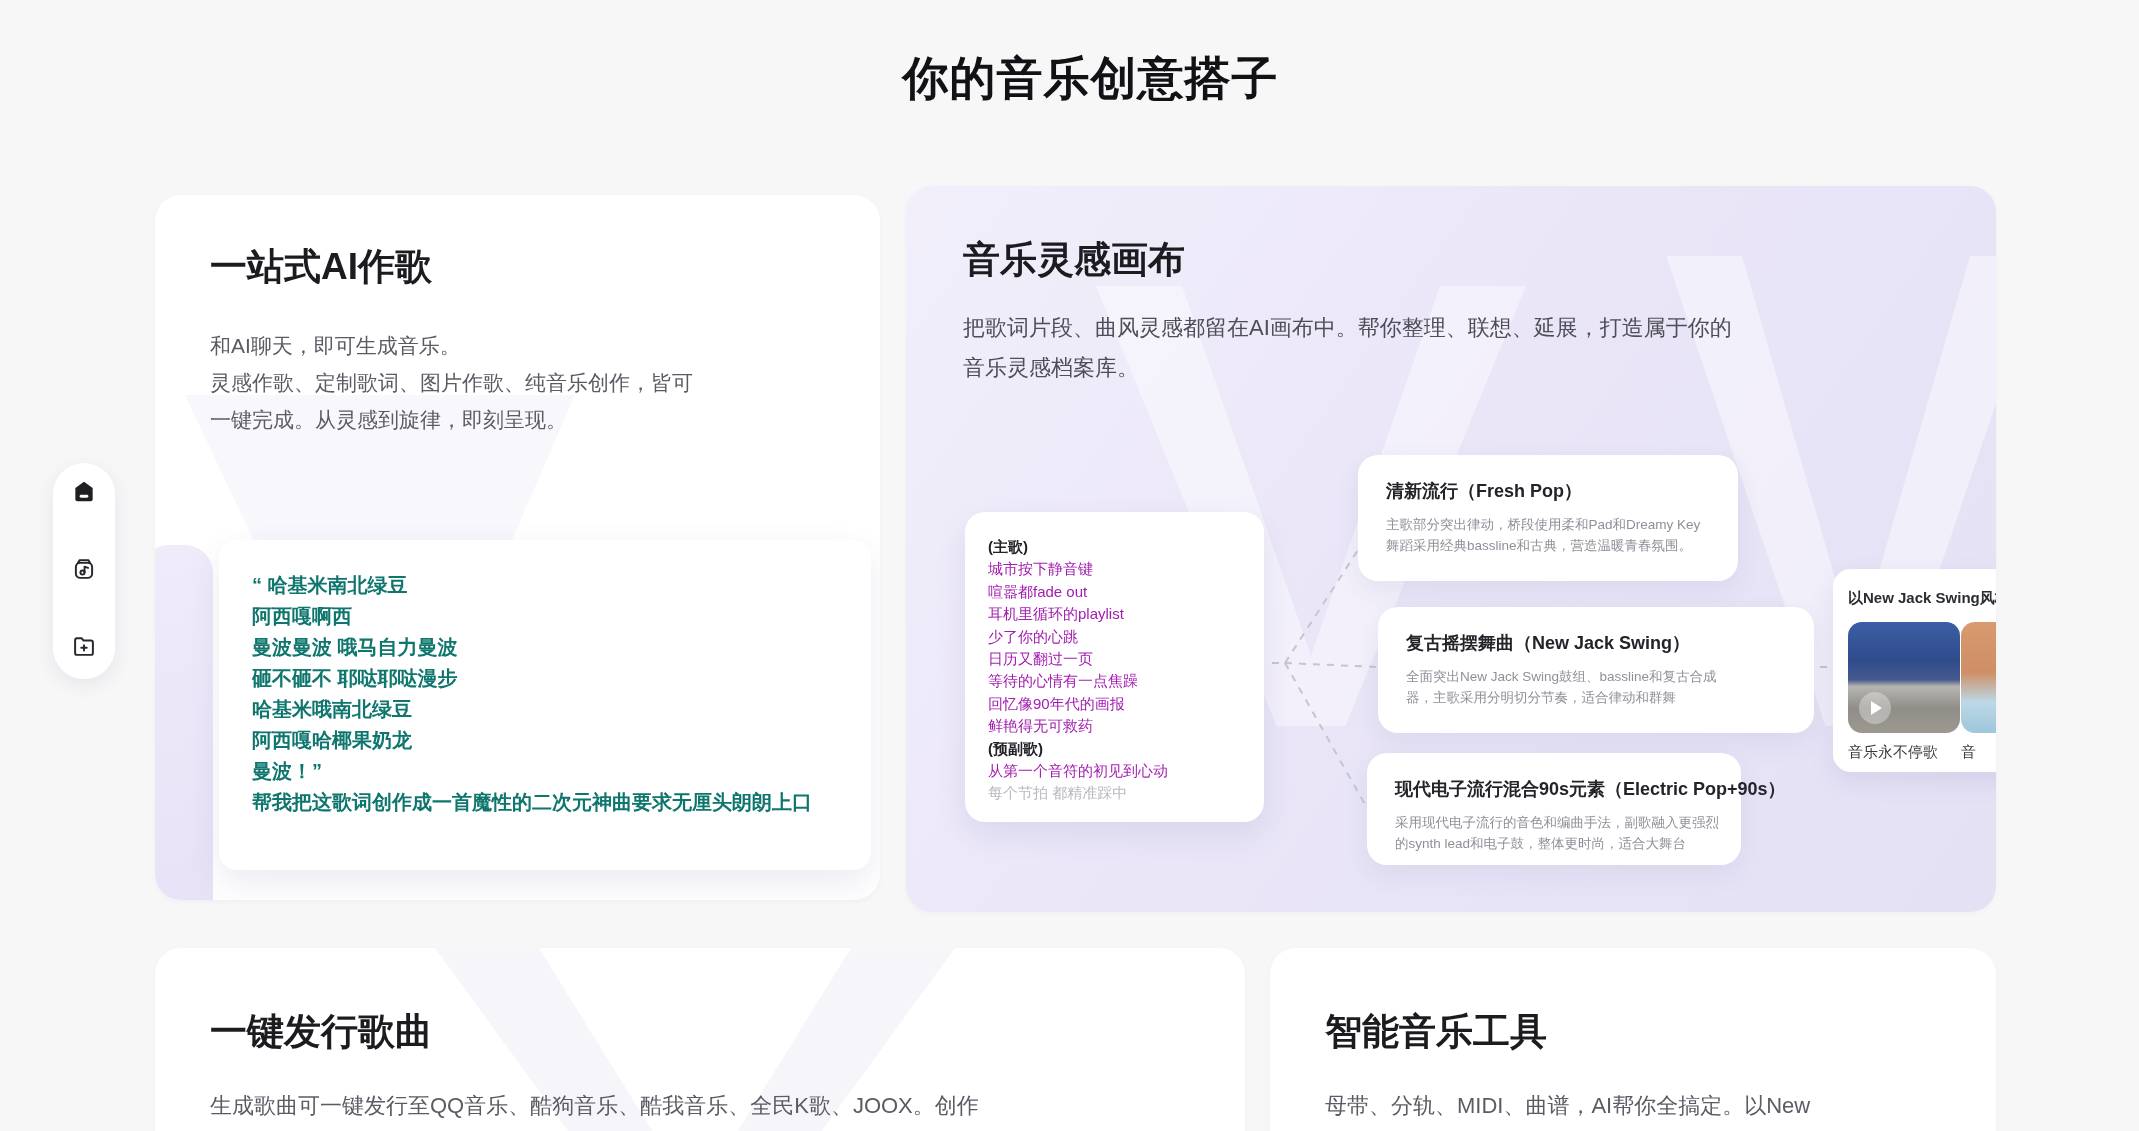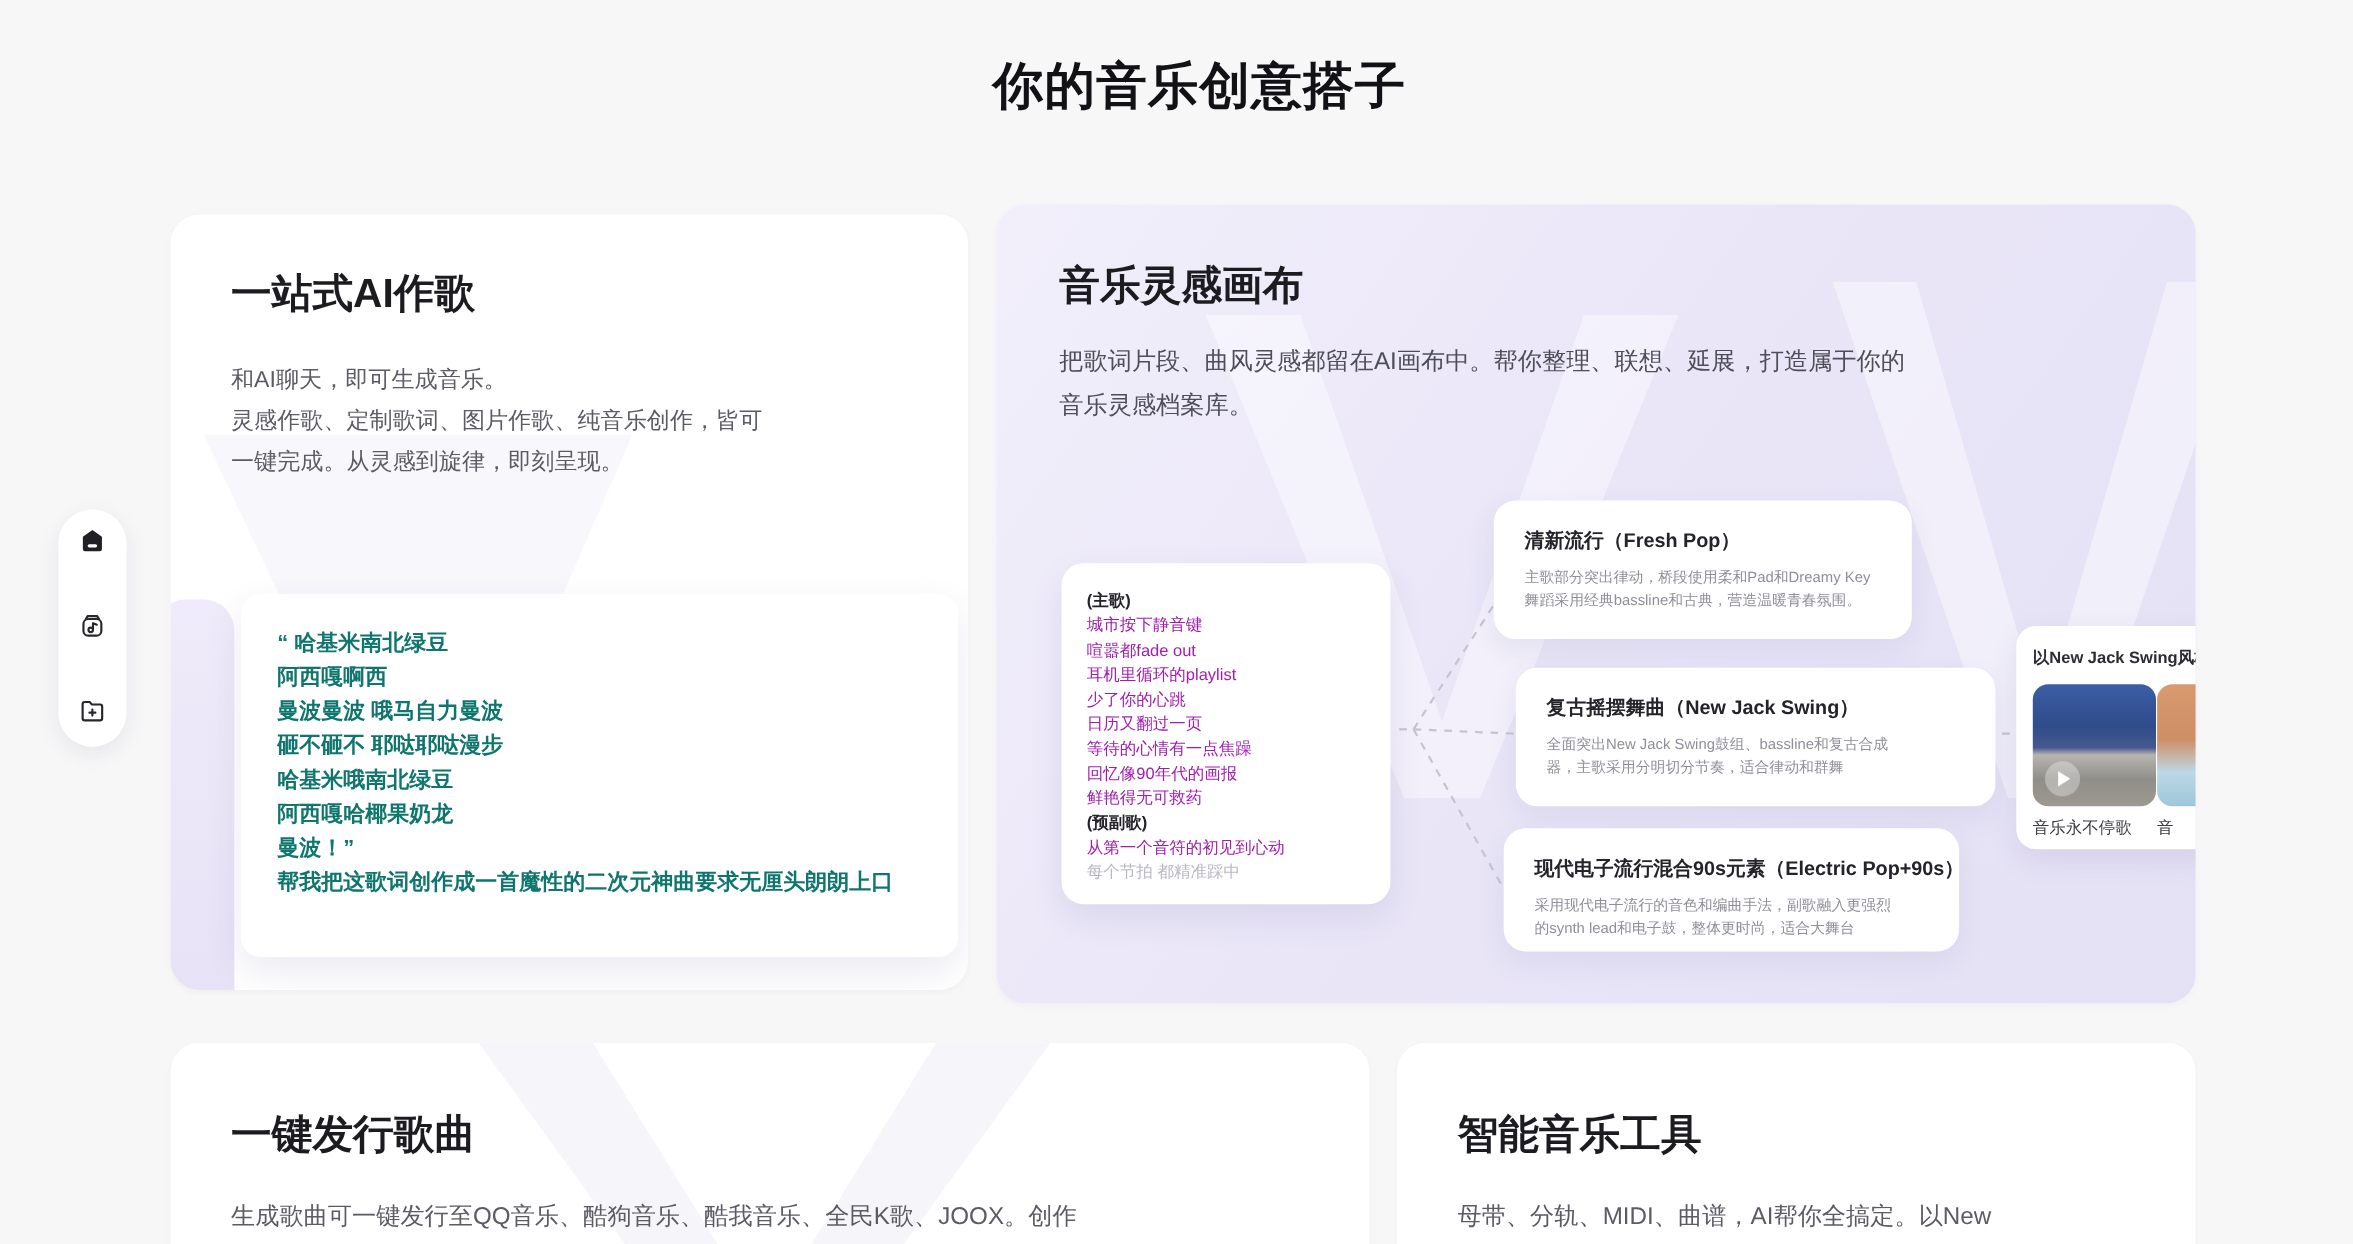--- a/index.html
+++ b/index.html
@@ -84,21 +84,21 @@
   .note-line.bold { font-weight:700; color:#222228; }
   .note-line.faded { color:#b8b8c2; }
 
   .style-card {
     position:absolute; background:#ffffff; border-radius:20px;
     box-shadow:0 10px 26px rgba(70,60,130,.08);
     padding:24px 26px 0 28px; cursor:pointer;
   }
   #style-0 { left:452px; top:269px; width:380px; height:126px; }
   #style-1 { left:472px; top:421px; width:436px; height:126px; }
-  #style-2 { left:461px; top:567px; width:414px; height:112px; }
+  #style-2 { left:461px; top:567px; width:374px; height:112px; }
   .style-title { font-size:18px; font-weight:700; color:#232329; margin-bottom:12px; white-space:nowrap; }
   .style-body { font-size:13.5px; line-height:20.5px; color:#8f8f99; white-space:nowrap; }
 
   .song-card {
     position:absolute; left:927px; top:383px; width:240px; height:203px;
     background:#ffffff; border-radius:18px;
     box-shadow:0 10px 26px rgba(70,60,130,.10);
     padding:20px 0 0 15px; overflow:hidden;
   }
   .song-title { font-size:15px; font-weight:600; color:#2b2b31; white-space:nowrap; overflow:hidden; }

